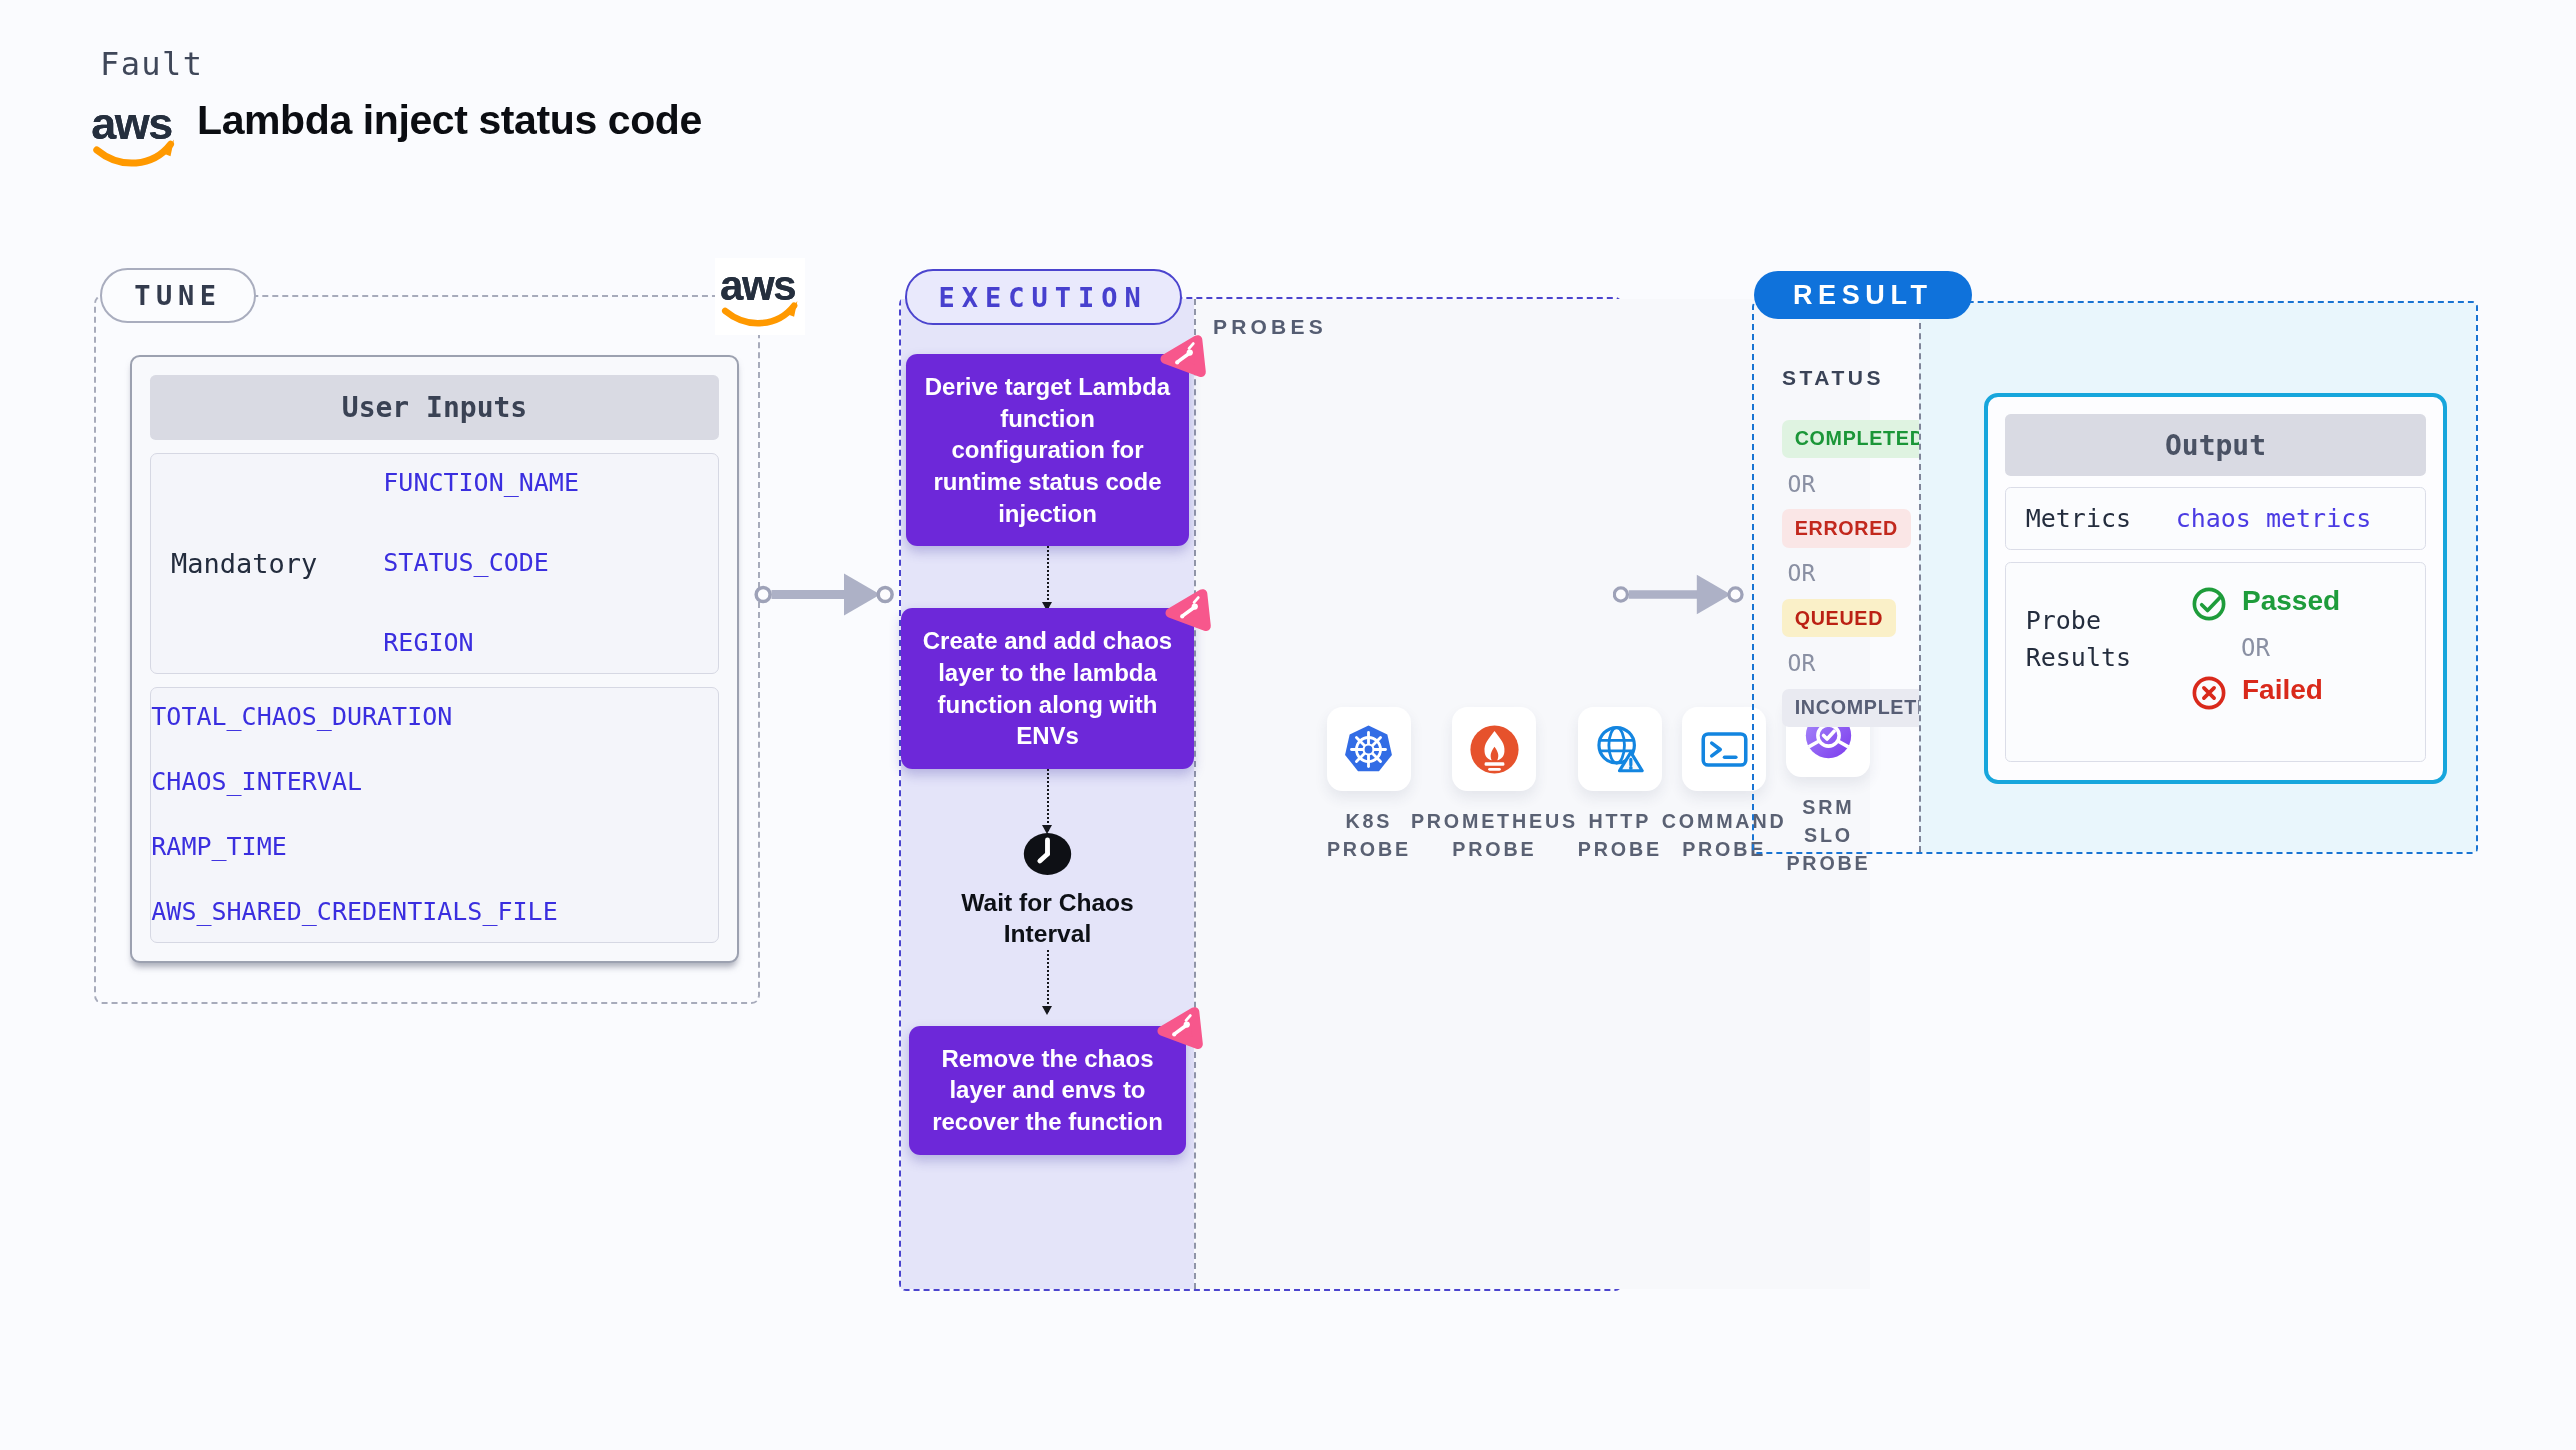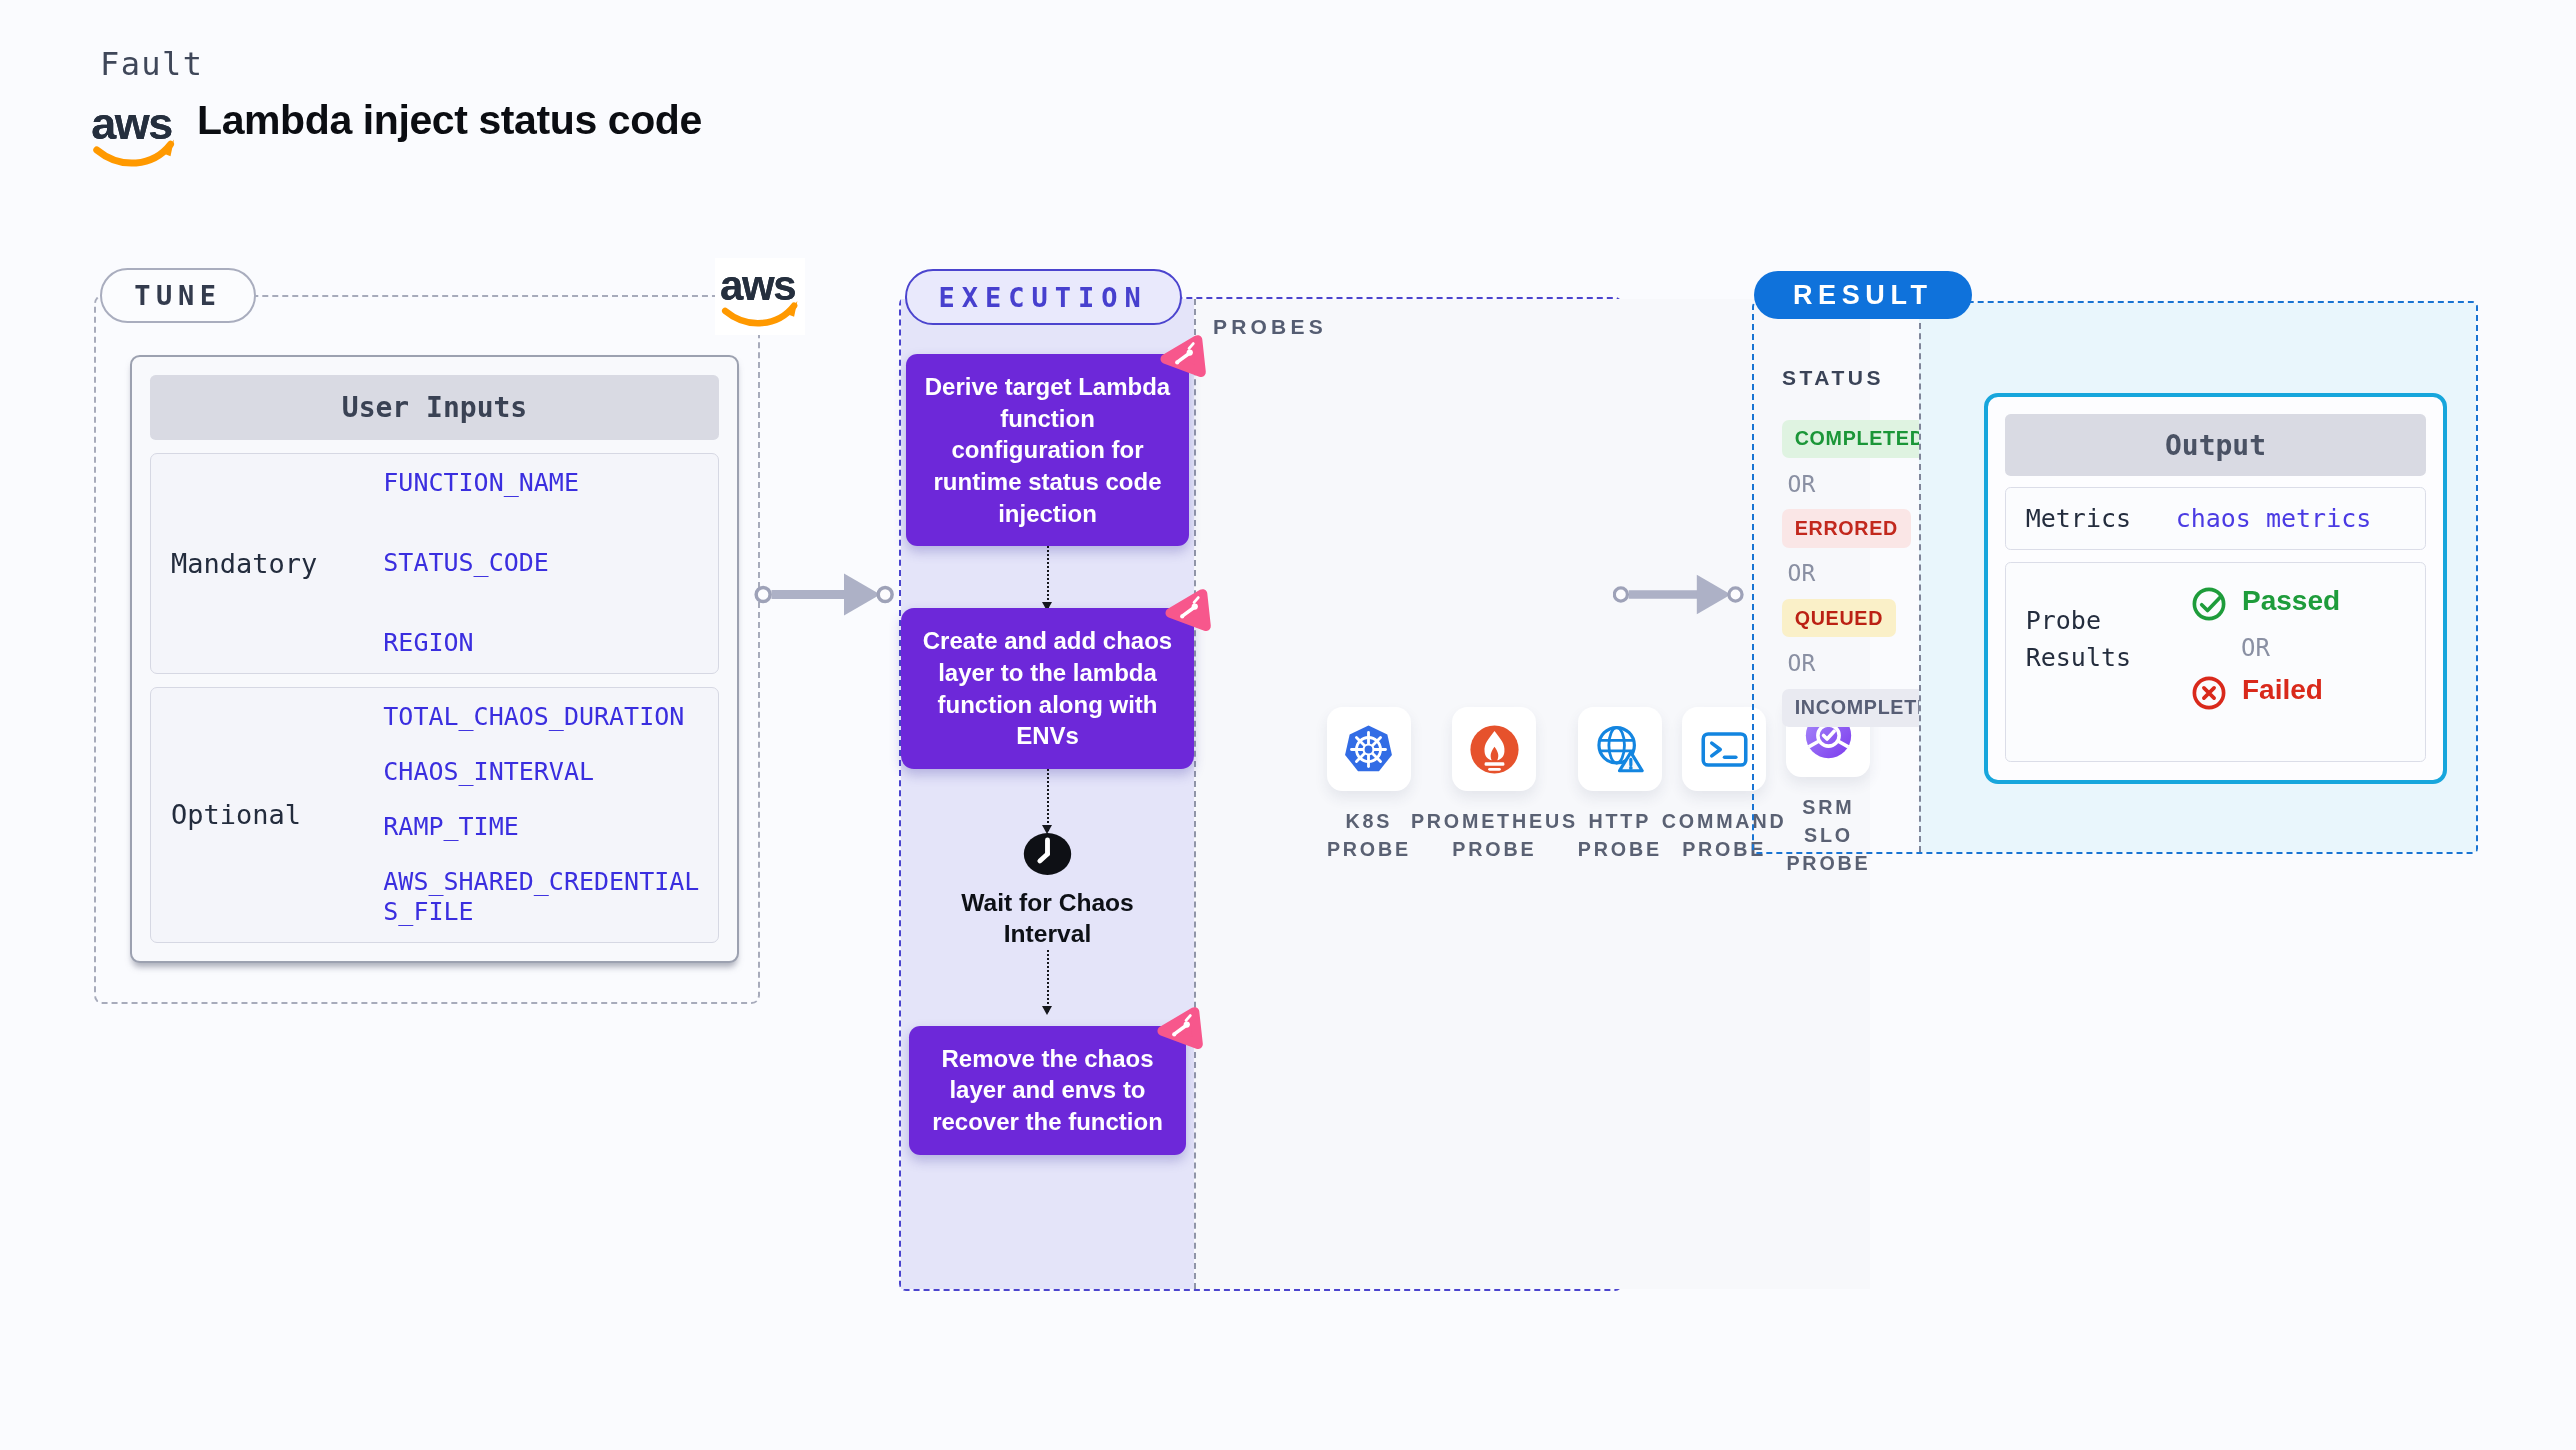--- a/index.html
+++ b/index.html
@@ -56,21 +56,21 @@
   
   .exec-box{position:absolute;left:899px;top:297px;width:723px;height:994px;
     border:2.8px dashed #4B44CE;border-radius:7px;display:flex;box-sizing:border-box;}
   .exec-flow{width:414px;background:#E4E4F9;padding-top:55px;display:flex;
     flex-direction:column;align-items:center;box-sizing:border-box;}
   .step-box{position:relative;background:#6d28d9;border-radius:11.3px;color:#FFFFFF;
     font-weight:bold;font-size:24px;line-height:1.32;text-align:center;display:flex;
     align-items:center;justify-content:center;padding:17px 18.3px;box-sizing:border-box;
     box-shadow:0 5.6px 11.3px rgba(60,55,160,.28);}
   .step-1{width:283px;min-height:149px;}
-  .step-2{width:293px;min-height:156px;border-radius:13px;}
+  .step-2{width:293px;min-height:156px;}
   .step-3{width:277px;min-height:124px;margin-top:14px;}
   .litmus-icon{position:absolute;top:-21px;right:-21px;width:53px;height:49px;}
   .connector{width:0;height:62px;border-left:2.8px dotted #15171D;position:relative;}
   .connector::after{content:"";position:absolute;left:-6.3px;bottom:-2.8px;width:0;height:0;
     border-left:5.6px solid transparent;border-right:5.6px solid transparent;
     border-top:9.8px solid #15171D;}
   .wait-group{display:flex;flex-direction:column;align-items:center;}
   .wait-label{margin-top:9.8px;font-weight:bold;font-size:24.6px;color:#0D1016;
     text-align:center;line-height:1.28;width:197px;}
 
@@ -231,21 +231,20 @@
       <div class="ui-header">User Inputs</div>
       <div class="ui-row ui-row-mandatory">
         <div class="ui-row-label">Mandatory</div>
         <div class="ui-params">
           <div class="ui-param">FUNCTION_NAME</div>
           <div class="ui-param">STATUS_CODE</div>
           <div class="ui-param">REGION</div>
         </div>
       </div>
       <div class="ui-row ui-row-optional">
-        <div class="ui-row-label">Optional</div>
         <div class="ui-params">
           <div class="ui-param">TOTAL_CHAOS_DURATION</div>
           <div class="ui-param">CHAOS_INTERVAL</div>
           <div class="ui-param">RAMP_TIME</div>
           <div class="ui-param">AWS_SHARED_CREDENTIALS_FILE</div>
         </div>
       </div>
     </div>
   </section>
 

